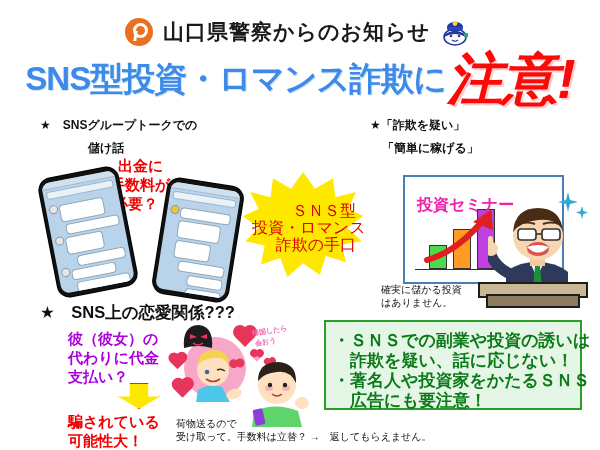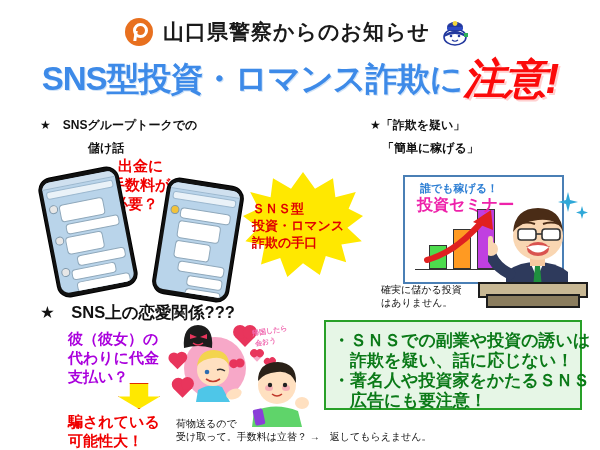--- a/index.html
+++ b/index.html
@@ -21,21 +21,21 @@
     background:#fff;transform:skewX(-8deg);}
   .header-text{font-size:21px;font-weight:700;color:#1a1a1a;letter-spacing:1px;
     white-space:nowrap;}
   .police-mascot{width:30px;height:28px;position:relative;flex:none;}
 
   
   .title-row{position:absolute;left:0;top:55px;width:600px;height:48px;
     display:flex;align-items:center;justify-content:center;}
   .title-blue{font-size:33px;font-weight:900;color:#3d8ae8;letter-spacing:-1px;
     white-space:nowrap;text-shadow:1px 1px 0 #cfe2f7;}
-  .title-red{font-size:42px;font-weight:900;color:#fb0a0a;letter-spacing:-1px;
+  .title-red{font-size:56px;font-weight:900;color:#fb0a0a;letter-spacing:-1px;
     white-space:nowrap;font-style:italic;margin-left:1px;line-height:0.95;
     text-shadow:2px 2px 0 #ffd0d0;}
 
   
   .hd{position:absolute;font-size:12px;font-weight:700;color:#111;white-space:nowrap;}
   .hd.small{font-size:16.5px;}
 
   .red-note{position:absolute;color:#f00000;font-weight:700;font-size:15px;
     line-height:1.22;white-space:nowrap;margin-top:13px;}
   .purple-note{position:absolute;color:#aa00dd;font-weight:700;font-size:15px;
@@ -59,22 +59,22 @@
   .bub.tall{height:16px;}
   .av{position:absolute;left:3px;width:7px;height:7px;border-radius:50%;
     background:#e7e7e7;border:1px solid #7f99ad;}
 
   
   .burst{position:absolute;width:120px;height:105px;
     background:#ffe800;
     clip-path:polygon(50% 0%,60% 16%,75% 6%,77% 24%,94% 19%,88% 35%,100% 42%,
       87% 53%,99% 66%,82% 69%,86% 86%,69% 80%,64% 98%,50% 87%,37% 100%,31% 82%,
       15% 88%,18% 70%,2% 66%,13% 53%,0% 42%,13% 35%,6% 19%,23% 24%,25% 6%,40% 16%);}
-  .burst-txt{position:absolute;color:#e00000;font-weight:700;font-size:13px;
-    line-height:1.35;text-align:left;white-space:nowrap;}
+  .burst-txt{position:absolute;color:#e00000;font-weight:400;font-size:16px;
+    line-height:1.35;text-align:right;white-space:nowrap;}
 
   
   .board{position:absolute;background:#ffffff;border:2px solid #4a7fb5;}
   .board-l1{position:absolute;color:#2e7fd4;font-weight:700;font-size:11px;
     white-space:nowrap;}
   .board-l2{position:absolute;color:#ee22aa;font-weight:900;font-size:16px;
     white-space:nowrap;}
   .bar{position:absolute;bottom:0;border:1px solid #333;}
   .chart-base{position:absolute;background:#333;height:1.5px;}
 
@@ -185,21 +185,20 @@
 
     <div class="bar" style="left:24px;bottom:13px;width:16px;height:22px;background:#4ddb4d;"></div>
     <div class="bar" style="left:48px;bottom:13px;width:16px;height:38px;background:#ff9a22;"></div>
     <div class="bar" style="left:72px;bottom:13px;width:16px;height:58px;background:#c03fe0;"></div>
 
     <svg style="position:absolute;left:18px;bottom:18px;" width="76" height="56">
       <path d="M4 52 Q34 44 62 10" stroke="#e02020" stroke-width="6" fill="none" stroke-linecap="round"></path>
       <polygon points="68,2 70,22 50,14" fill="#e02020"></polygon>
     </svg>
   </div>
-  <div class="board-l1" style="left:420px;top:181px;">誰でも稼げる！</div>
   <div class="board-l2" style="left:417px;top:195px;">投資セミナー</div>
 
   <svg style="position:absolute;left:556px;top:190px;" width="34" height="34">
     <path d="M12 2 L14 10 L22 12 L14 14 L12 22 L10 14 L2 12 L10 10 Z" fill="#2fa8d8"></path>
     <path d="M26 16 L27.4 21 L32 22.5 L27.4 24 L26 29 L24.6 24 L20 22.5 L24.6 21 Z" fill="#2fa8d8"></path>
   </svg>
 
   <svg style="position:absolute;left:488px;top:196px;" width="98" height="98">
 
     <path d="M18 98 L18 76 Q30 66 49 66 Q68 66 80 76 L80 98 Z" fill="#2e3a5c"></path>

